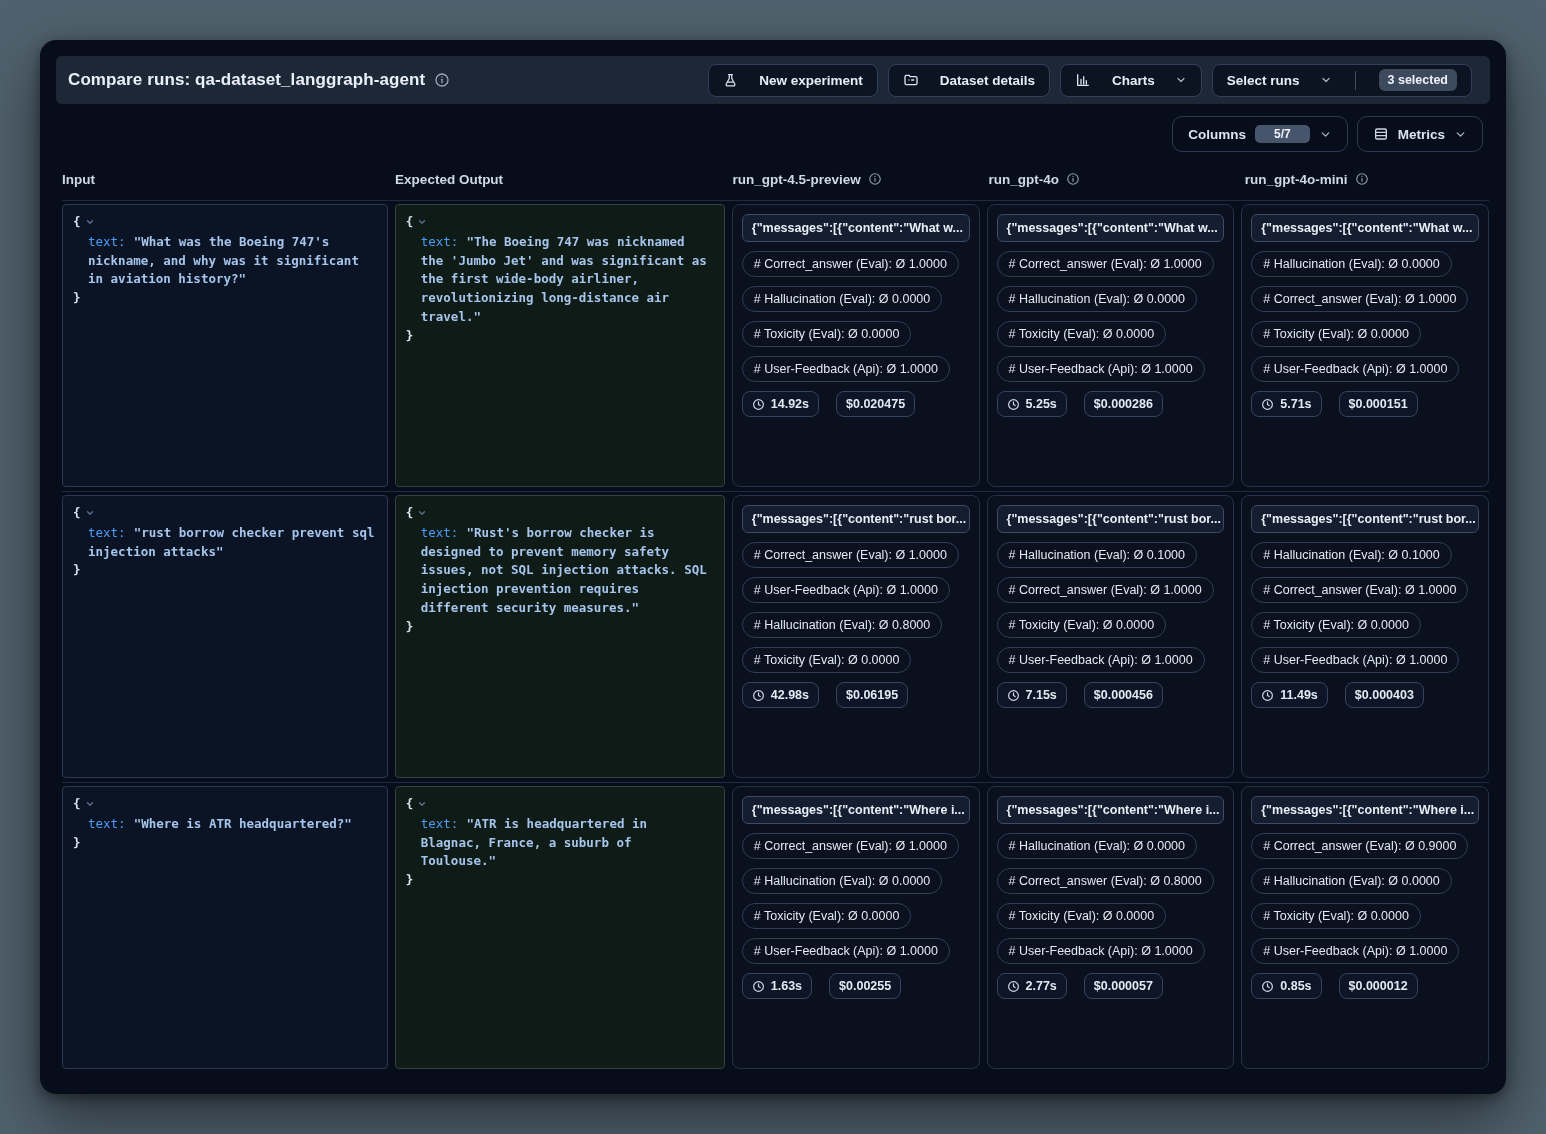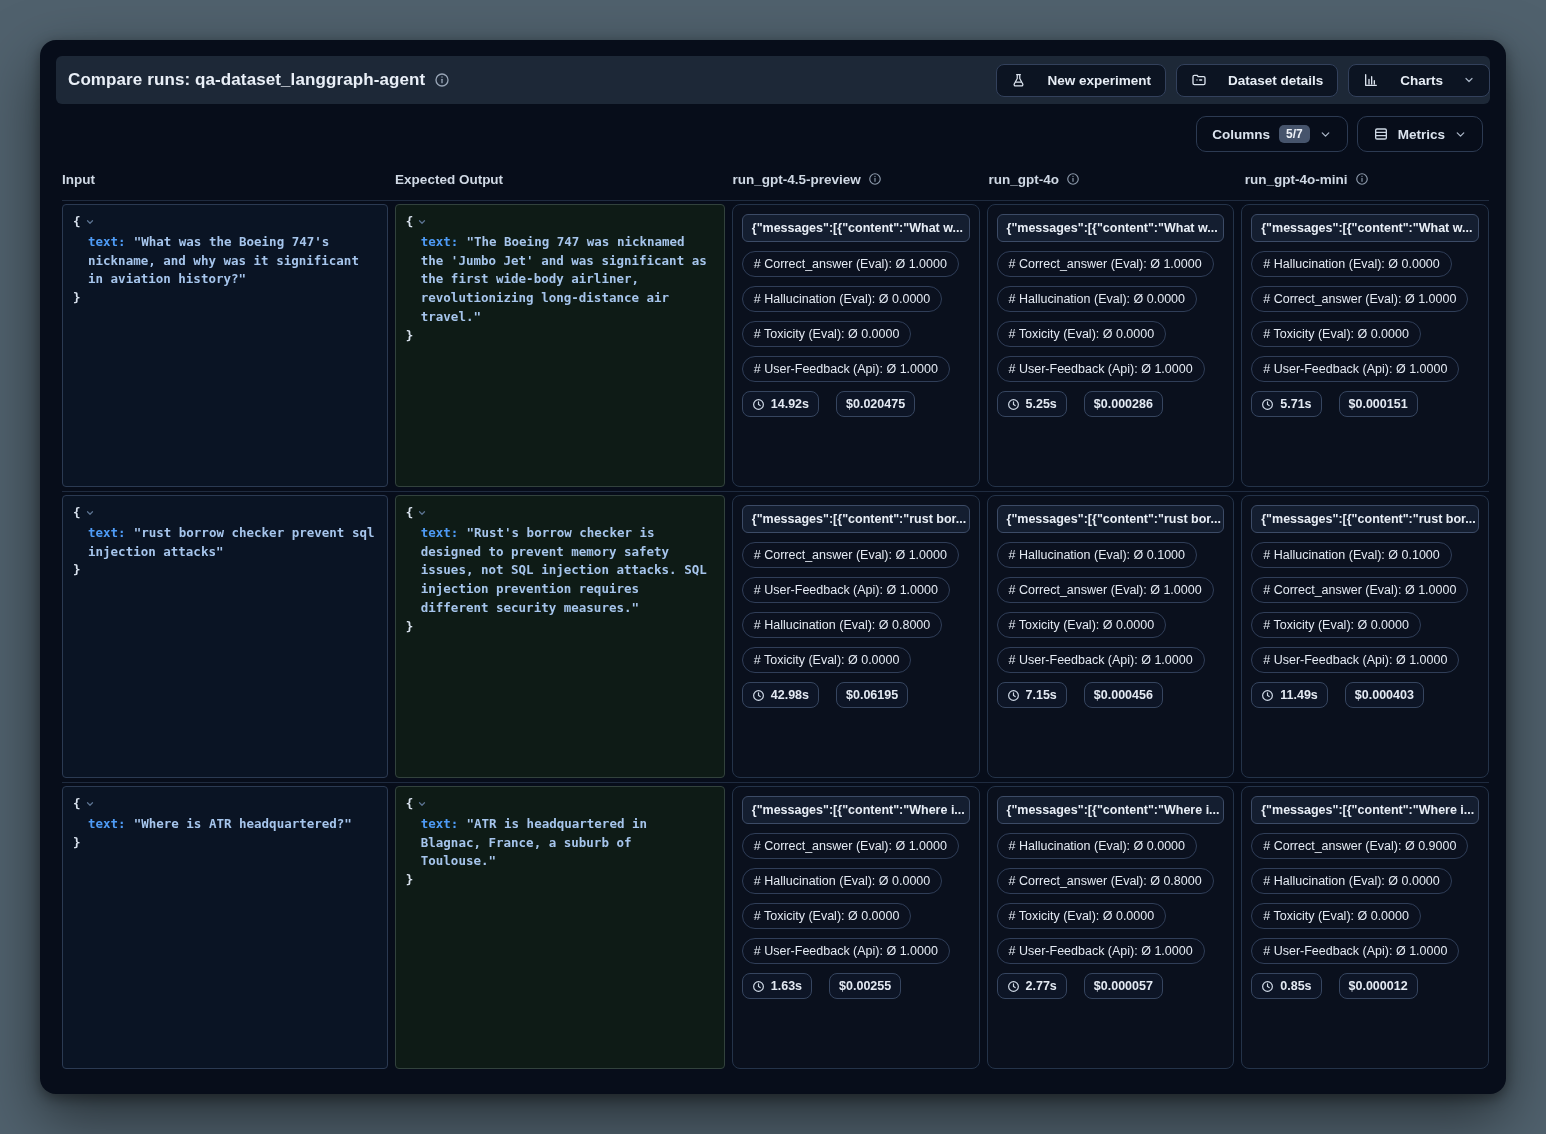--- a/index.html
+++ b/index.html
@@ -11,21 +11,21 @@
   }
   .panel {
     position:absolute; left:40px; top:40px; width:1466px; height:1054px;
     background:#070d1a; border-radius:16px;
     box-shadow:0 24px 60px rgba(0,0,0,.5), 0 4px 14px rgba(0,0,0,.4);
     overflow:hidden;
   }
   
   .topbar {
     margin:16px 16px 0; height:48px; background:#1d2837; border-radius:6px;
-    display:flex; align-items:center; padding:0 0 0 12px;
+    display:flex; align-items:center; padding:0 18px 0 12px;
   }
   .title { font-size:17px; font-weight:700; color:#e9eff7; letter-spacing:.1px; }
   .title-info { margin-left:9px; color:#97a4b5; display:inline-flex; }
   .actions { margin-left:auto; display:flex; gap:10px; align-items:center; }
   .btn {
     display:inline-flex; align-items:center; gap:21px; height:33px;
     background:#0c1422; border:1px solid #33415c; border-radius:8px;
     padding:0 14px; color:#e7edf5; font-size:13.5px; font-weight:700; cursor:pointer;
     white-space:nowrap;
   }
@@ -36,21 +36,21 @@
     background:#3d4a5e; border-radius:6px; padding:4px 9px;
     font-size:12.5px; font-weight:600; color:#eef2f8;
   }
   
   .toolbar2 { margin:12px 23px 0 23px; display:flex; justify-content:flex-end; gap:9px; }
   .btn2 {
     display:inline-flex; align-items:center; gap:9px; height:36px;
     background:transparent; border:1px solid #2c3a52; border-radius:10px;
     padding:0 15px; color:#dbe3ee; font-size:13.5px; font-weight:700; cursor:pointer;
   }
-  .cnt-badge { background:#46546c; border-radius:5px; padding:2px 7px; font-size:12px; font-weight:700; color:#eef2f8; }
+  .cnt-badge { background:#46546c; border-radius:5px; padding:2px 19px; font-size:12px; font-weight:700; color:#eef2f8; }
   .btn2 .chev { color:#a9b5c6; }
   .btn2 .ic { color:#cdd7e4; }
   
   .thead, .trow {
     display:grid;
     grid-template-columns:1.315fr 1.332fr 1fr 1fr 1fr;
     column-gap:7px;
   }
   .thead { margin:6px 17px 0 22px; height:43px; align-items:center; border-bottom:1px solid #1f2b3f;gap:12px; }
   .th { font-size:13.5px; font-weight:600; color:#cfd8e4; display:flex; align-items:center; gap:7px; }
@@ -62,21 +62,21 @@
   
   .io-cell {
     border:1px solid #2b3a52; background:#0a1424; border-radius:4px;
     padding:8px 10px; overflow:hidden;
     font-family:"DejaVu Sans Mono", monospace; font-size:12.5px; line-height:1.5;
   }
   .exp-cell { background:#0e1b16; border-color:#32423d; }
   .brace { color:#d9e2ee; font-weight:700; }
   .caret { color:#5b7290; margin-left:4px; vertical-align:-1px; cursor:pointer; }
   .json-kv { padding-left:15px; }
-  .jkey { color:#4e9bf5; font-weight:700; margin-right:8px; }
+  .jkey { color:#4e9bf5; font-weight:400; margin-right:8px; }
   .jval { color:#a6c5ec; font-weight:700; }
   
   .run-cell {
     border:1px solid #243349; background:#0a101d; border-radius:8px;
     padding:9px; display:flex; flex-direction:column; align-items:flex-start; gap:9px;
     overflow:hidden;
   }
   .msg-chip {
     width:100%; background:#141e30; border:1px solid #3c4b66; border-radius:6px;
     padding:6px 9px; font-size:12.5px; font-weight:600; color:#e8eef6;
@@ -136,20 +136,30 @@
               <path d="M9 18v-7M13 18V7M17 18v-5"></path>
             </svg>
         </span>
         <span>Charts</span>
         <span class="chev">
           <svg width="12" height="12" viewBox="0 0 24 24" fill="none" stroke="currentColor" stroke-width="2.4" stroke-linecap="round" stroke-linejoin="round">
               <path d="M6 9l6 6 6-6"></path>
             </svg>
         </span>
       </button>
+      <button class="btn">
+        <span>Select runs</span>
+        <span class="chev">
+          <svg width="12" height="12" viewBox="0 0 24 24" fill="none" stroke="currentColor" stroke-width="2.4" stroke-linecap="round" stroke-linejoin="round">
+              <path d="M6 9l6 6 6-6"></path>
+            </svg>
+        </span>
+        <span class="btn-divider"></span>
+        <span class="sel-badge">3 selected</span>
+      </button>
     </div>
   </div>
 
   <div class="toolbar2">
     <button class="btn2">
       <span>Columns</span>
       <span class="cnt-badge">5/7</span>
       <span class="chev">
         <svg width="13" height="13" viewBox="0 0 24 24" fill="none" stroke="currentColor" stroke-width="2.4" stroke-linecap="round" stroke-linejoin="round">
             <path d="M6 9l6 6 6-6"></path>

